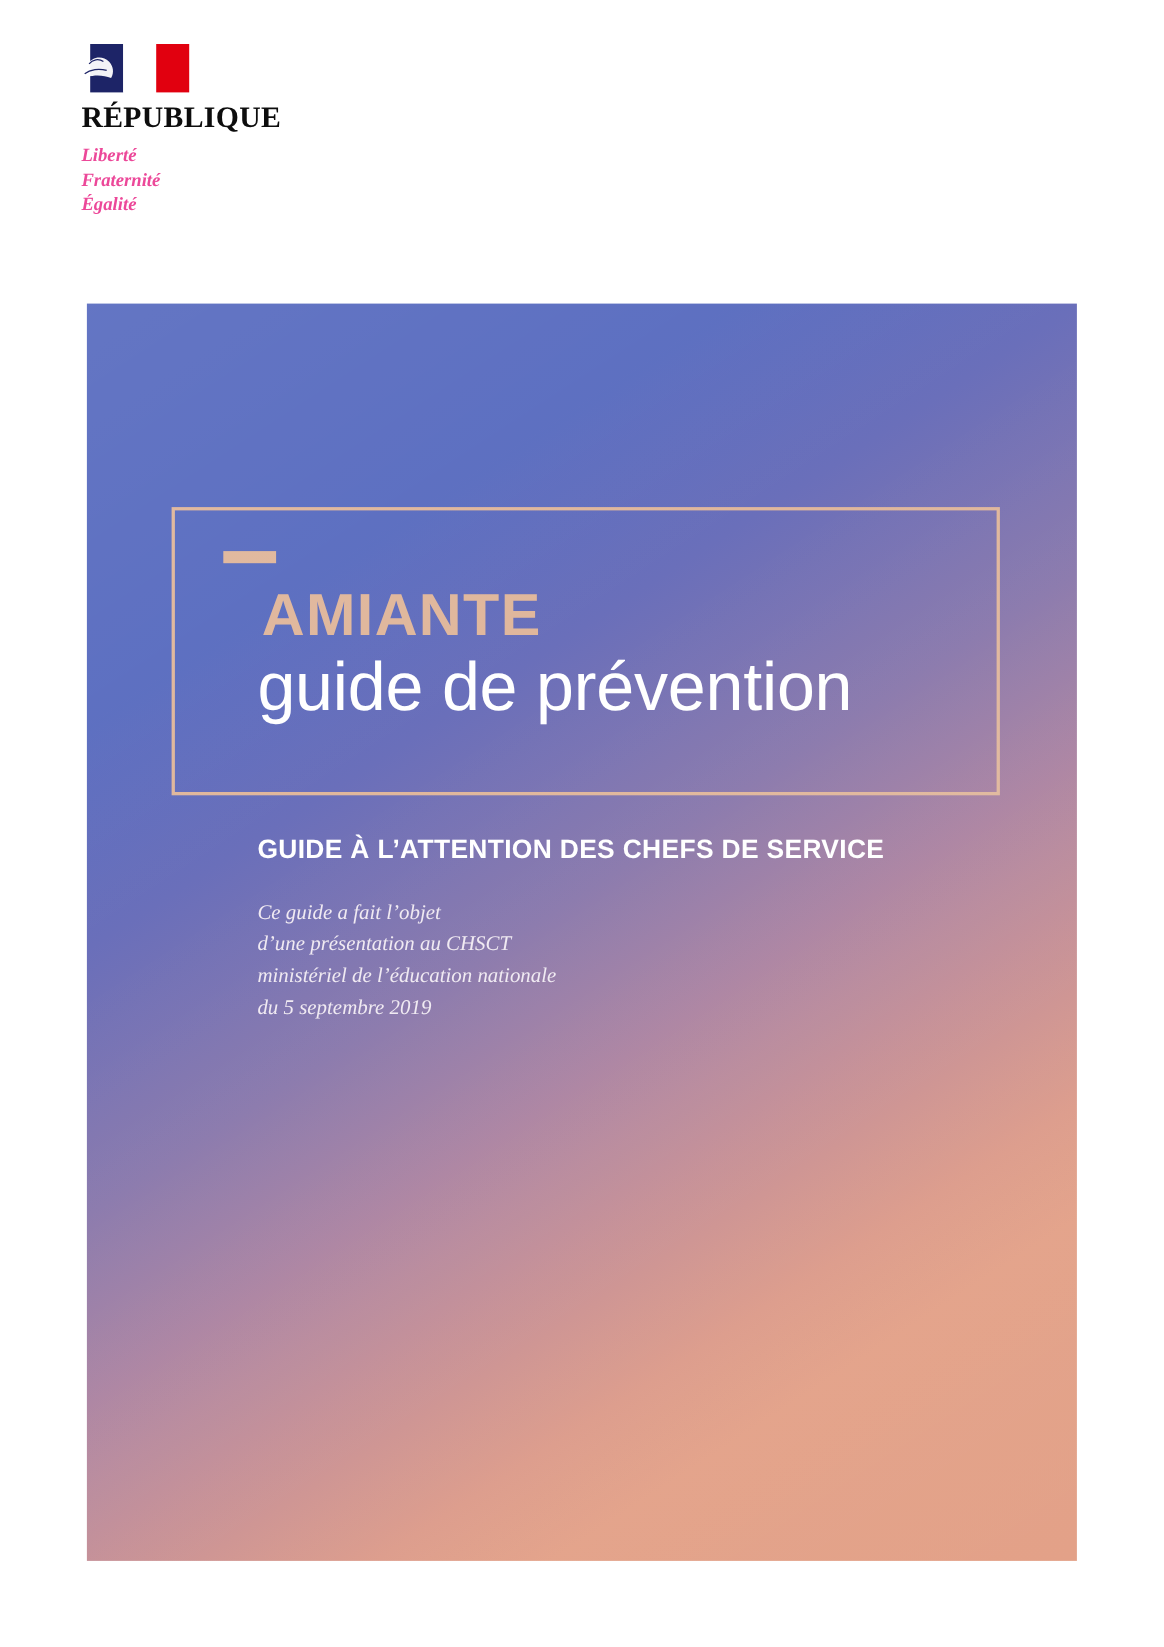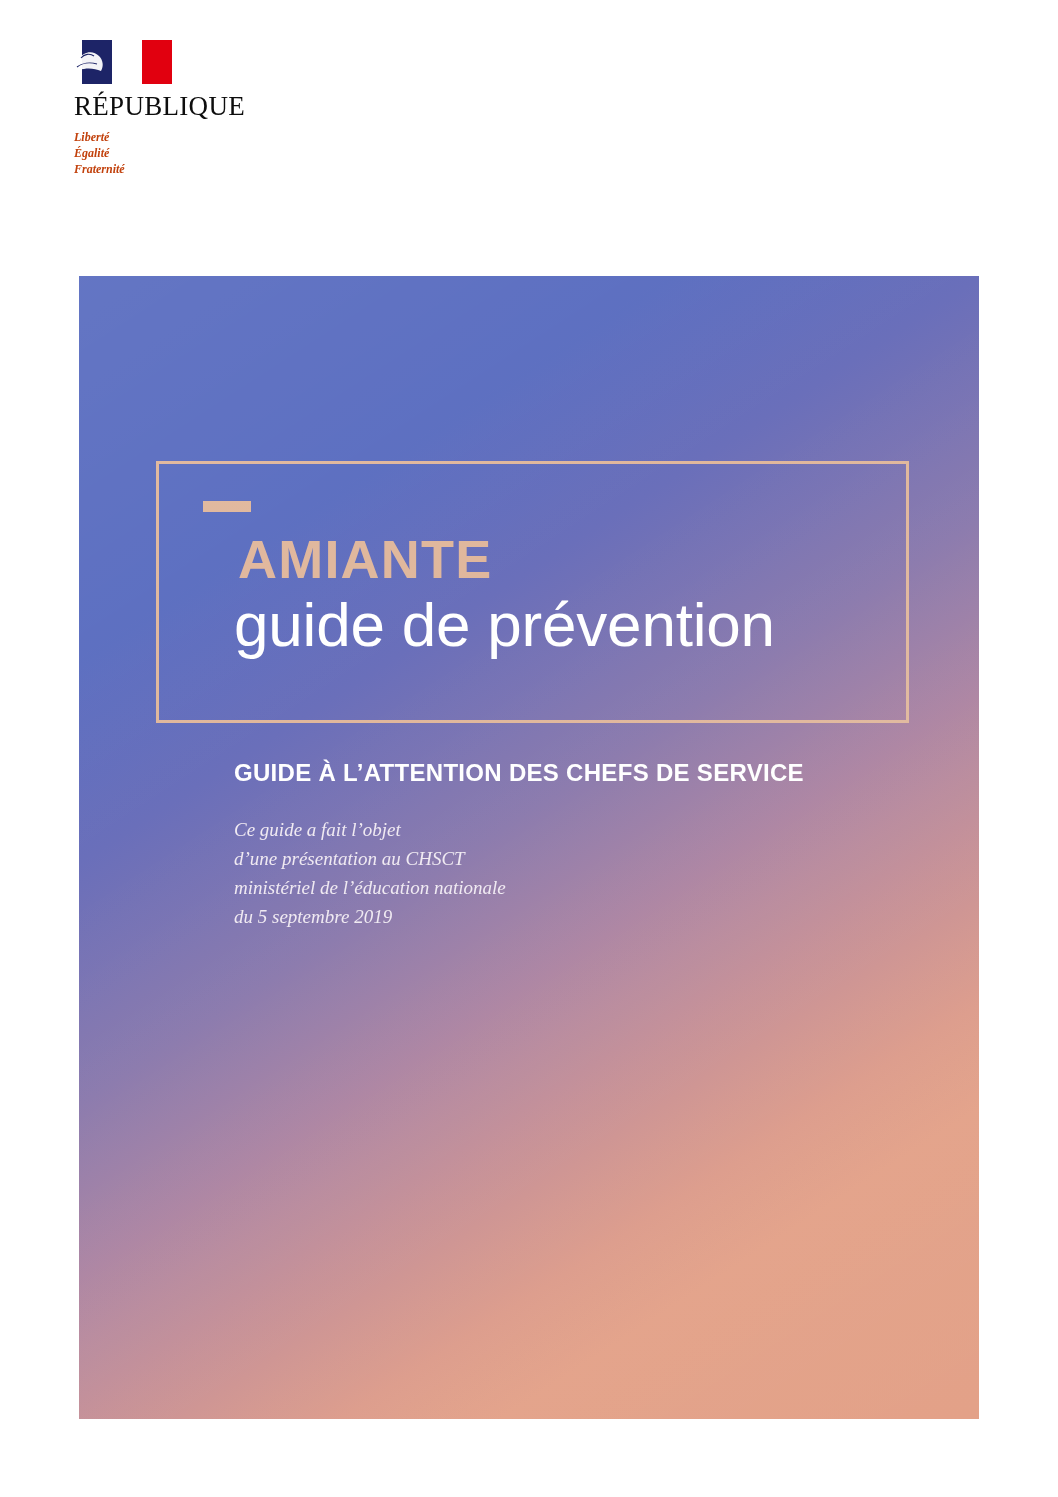--- a/index.html
+++ b/index.html
@@ -39,36 +39,36 @@
   .flag .band.red { background: #e1000f; }
   .flag .marianne {
     position: absolute;
     left: -14px;
     top: 5px;
     width: 42px;
     height: 34px;
   }
   .rf-name {
     font-family: "Liberation Serif", serif;
-    font-weight: normal;
+    font-weight: bold;
     font-size: 27px;
     line-height: 1.08;
     letter-spacing: 0.3px;
     color: #0d0d0d;
     margin-left: 2px;
   }
   .devise {
     margin-top: 9px;
     margin-left: 2px;
     font-family: "Liberation Serif", serif;
     font-style: italic;
     font-weight: bold;
-    font-size: 12px;
+    font-size: 17px;
     line-height: 1.32;
-    color: #c2410c;
+    color: #ec4899;
   }
 
   
   .cover {
     position: absolute;
     left: 79px;
     top: 276px;
     width: 900px;
     height: 1143px;
     background:
@@ -164,22 +164,22 @@
       </svg>
     </div>
     <div class="band white"></div>
     <div class="band red"></div>
   </div>
   <div class="rf-name">
     <div>RÉPUBLIQUE</div>
   </div>
   <div class="devise">
     <div>Liberté</div>
+    <div>Fraternité</div>
     <div>Égalité</div>
-    <div>Fraternité</div>
   </div>
 </div>
 
 <div class="cover">
 
   <div class="title-frame"></div>
   <div class="dash"></div>
 
   <div class="t-amiante">AMIANTE</div>
   <div class="t-guide">guide de prévention</div>

